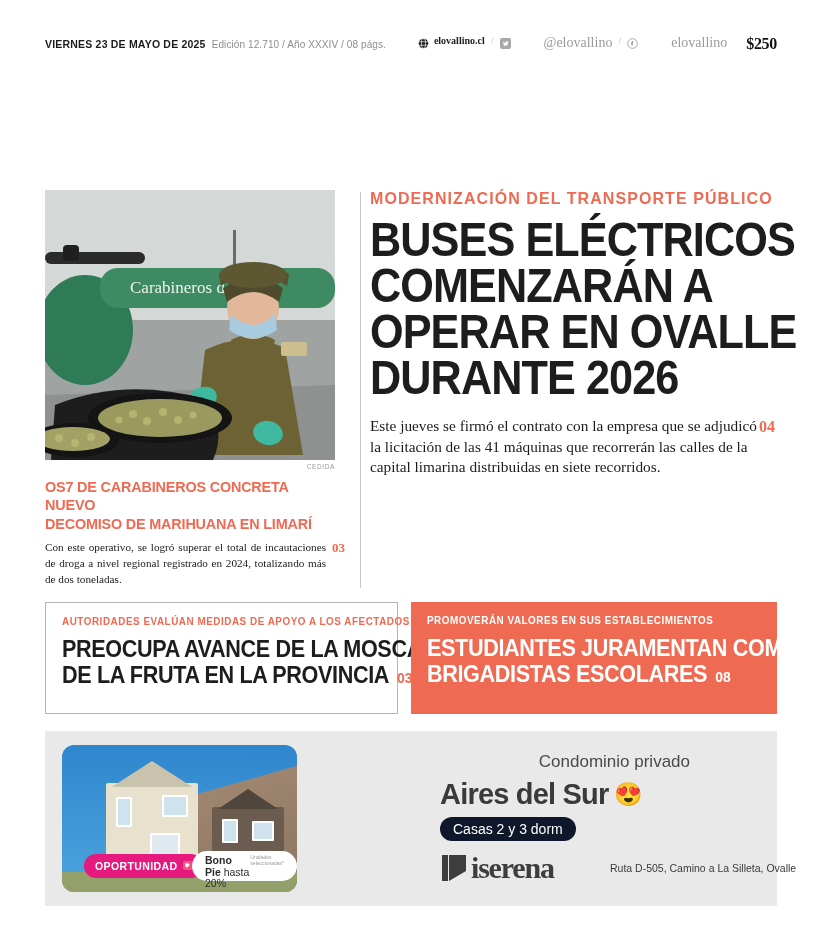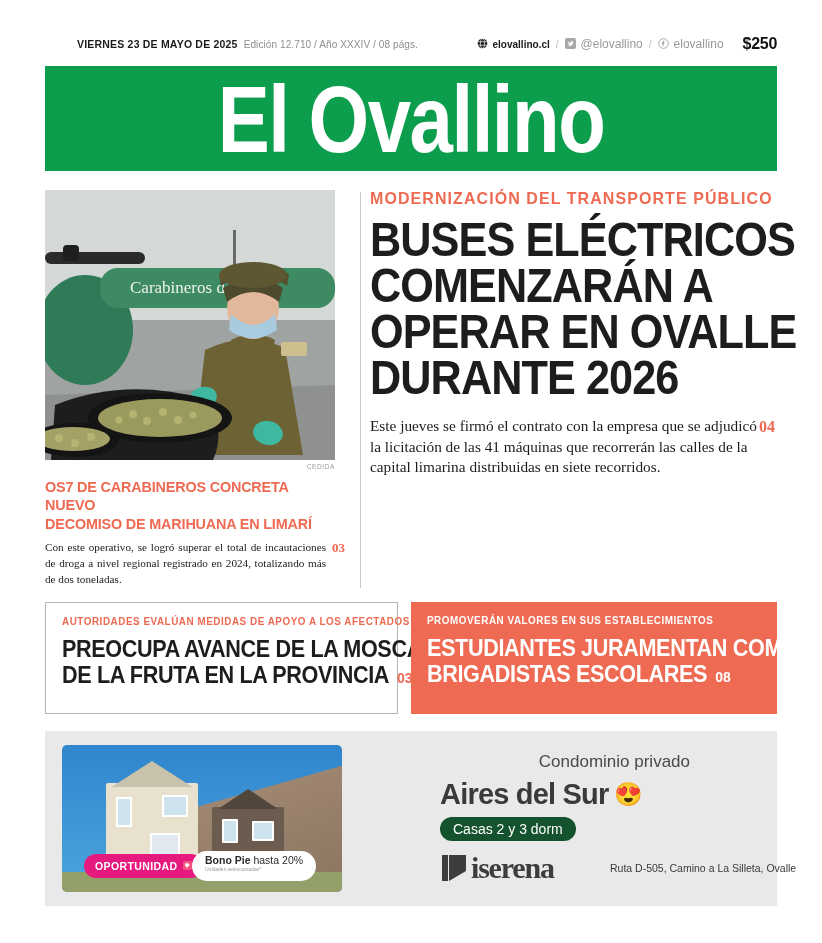--- a/index.html
+++ b/index.html
@@ -9,26 +9,26 @@
     font-family: "Liberation Sans", sans-serif;
     overflow: hidden;
   }
   .page { position: relative; width: 822px; height: 943px; background:#fff; }
 
   
   .topbar {
     position:absolute; left:45px; top:32px; width:732px; height:24px;
     display:flex; align-items:center; justify-content:space-between;
   }
-  .dateline { display:flex; align-items:baseline; gap:6px; white-space:nowrap;margin-left:32px; }
+  .dateline { display:flex; align-items:baseline; gap:6px; white-space:nowrap; }
   .dateline .d1 { font-size:10.5px; font-weight:bold; color:#1b1b1b; letter-spacing:.2px; }
   .dateline .d2 { font-size:10px; color:#8e8e8e; letter-spacing:.1px; }
-  .socials { display:flex; align-items:center; gap:5px; white-space:nowrap; }
+  .socials { display:flex; gap:5px; white-space:nowrap;font-family:Liberation Serif, serif; }
   .socials .s-strong { font-size:10px; font-weight:bold; color:#1b1b1b; }
-  .socials .s-dim { font-size:12px; color:#9a9a9a; }
+  .socials .s-dim { font-size:14px; color:#9a9a9a;margin-left:28px; }
   .socials .sep { font-size:10px; color:#bdbdbd; padding:0 1px; }
   .ic { display:inline-block; vertical-align:middle; }
   .price { font-size:16px; font-weight:bold; color:#111; margin-left:14px; letter-spacing:-.3px; }
 
   
   .masthead {
     position:absolute; left:45px; top:66px; width:732px; height:105px;
     background:#0d9e4d; display:flex; align-items:center; justify-content:center;
   }
   .masthead .logo {
@@ -104,22 +104,22 @@
   .tz-pg { font-size:14px; font-weight:bold; margin-left:10px; letter-spacing:0; display:inline-block; transform:scaleX(1.11); }
   .box-left  .tz-pg { color:#ef6a52; }
   .box-right .tz-pg { color:#ffffff; }
 
   
   .ad {
     position:absolute; left:45px; top:731px; width:732px; height:175px;
     background:#e9e9e9;
   }
   .ad-photo {
-    position:absolute; left:17px; top:14px; width:280px; height:147px;
-    border-radius:5px; overflow:hidden;padding-left:36px;
+    position:absolute; left:17px; top:14px; width:235px; height:147px;
+    border-radius:12px; overflow:hidden;padding-left:36px;
   }
   .sky { position:absolute; inset:0; background:linear-gradient(#2f86cd,#4ea4dd); }
   .hill {
     position:absolute; right:-10px; top:18px; width:230px; height:130px;
     background:linear-gradient(160deg,#a98f79,#8a7460);
     clip-path: polygon(100% 0, 100% 100%, 0 100%, 28% 36%);
   }
   .house-a {
     position:absolute; left:44px; top:38px; width:92px; height:92px;
     background:#e8e1cd; border-radius:2px;
@@ -140,31 +140,31 @@
   .ground { position:absolute; left:0; bottom:0; width:100%; height:20px; background:#93a06a; }
 
   .pill-oport {
     position:absolute; left:22px; bottom:14px; height:24px; padding:0 11px;
     background:#e6197f; border-radius:12px;
     display:flex; align-items:center; gap:5px;
     font-size:10.5px; font-weight:bold; color:#fff; letter-spacing:.4px;
   }
   .pill-bono {
     position:absolute; left:130px; bottom:11px; height:30px; padding:4px 13px;
-    background:#fff; border-radius:15px; display:flex; flex-direction:column; 
+    background:#fff; border-radius:15px; display:flex; flex-direction:row; justify-content:center;
   }
   .pill-bono .b1 { font-size:10.5px; color:#2b2b2b; line-height:1.1; }
   .pill-bono .b1 b { font-weight:bold; }
   .pill-bono .b2 { font-size:5px; color:#9a9a9a; line-height:1.1; }
 
   .ad-copy { position:absolute; left:395px; top:22px; width:250px; }
   .ad-l1 { font-size:17px; color:#4a4a4a; line-height:1.1;text-align:right; }
   .ad-l2 { margin-top:7px; font-size:29px; font-weight:bold; color:#3a3a3a; letter-spacing:-.8px; line-height:1.08; display:flex; align-items:center; gap:6px; }
   .ad-emoji { font-size:23px; }
-  .ad-pill { margin-top:7px; display:inline-block; background:#14532d; color:#fff; border-radius:13px; padding:4px 13px; font-size:14px; }
+  .ad-pill { margin-top:7px; display:inline-block; background:#0f172a; color:#fff; border-radius:13px; padding:4px 13px; font-size:14px; }
 
   .iserena { position:absolute; left:397px; top:120px; display:flex; align-items:center; gap:5px; }
   .is-mark { width:24px; height:26px; position:relative; }
   .is-mark .bar { position:absolute; left:0; top:0; width:6px; height:26px; background:#3d3d3d; }
   .is-mark .wedge { position:absolute; left:7px; top:0; width:17px; height:26px; background:#3d3d3d; clip-path:polygon(0 0,100% 0,100% 62%,0 100%); }
   .is-text { font-size:30px; font-weight:bold; color:#3d3d3d; letter-spacing:-1.2px;font-family:Liberation Serif, serif; }
 
   .ad-addr { position:absolute; left:565px; top:131px; font-size:10.5px; color:#3a3a3a; white-space:nowrap; }
 </style>
 </head>
@@ -199,23 +199,20 @@
         <svg width="11" height="11" viewBox="0 0 16 16">
             <circle cx="8" cy="8" r="7" fill="none" stroke="#8f8f8f" stroke-width="1.1"></circle>
             <path d="M9.3 5.6h-.8c-.3 0-.5.2-.5.5v.9h1.3l-.2 1.3H8v3.3H6.7V8.3H5.8V7h.9v-1c0-1 .6-1.6 1.5-1.6h1.1z" fill="#8f8f8f"></path>
           </svg>
       </span>
       <span class="s-dim">elovallino</span>
       <span class="price">$250</span>
     </div>
   </div>
 
-  <div class="masthead">
-    <div class="logo">El Ovallino</div>
-  </div>
 
   <div class="maingrid">
 
     <div class="col-left">
       <div class="photo-frame">
         <svg width="290" height="270" viewBox="0 0 290 270" preserveAspectRatio="xMidYMid slice">
           <rect width="290" height="270" fill="#c9cdc9"></rect>
           <rect y="0" width="290" height="135" fill="#d4d8d6"></rect>
           <rect y="130" width="290" height="90" fill="#9fa3a1"></rect>
           <path d="M0 205 L290 195 L290 270 L0 270Z" fill="#8e918f"></path>

